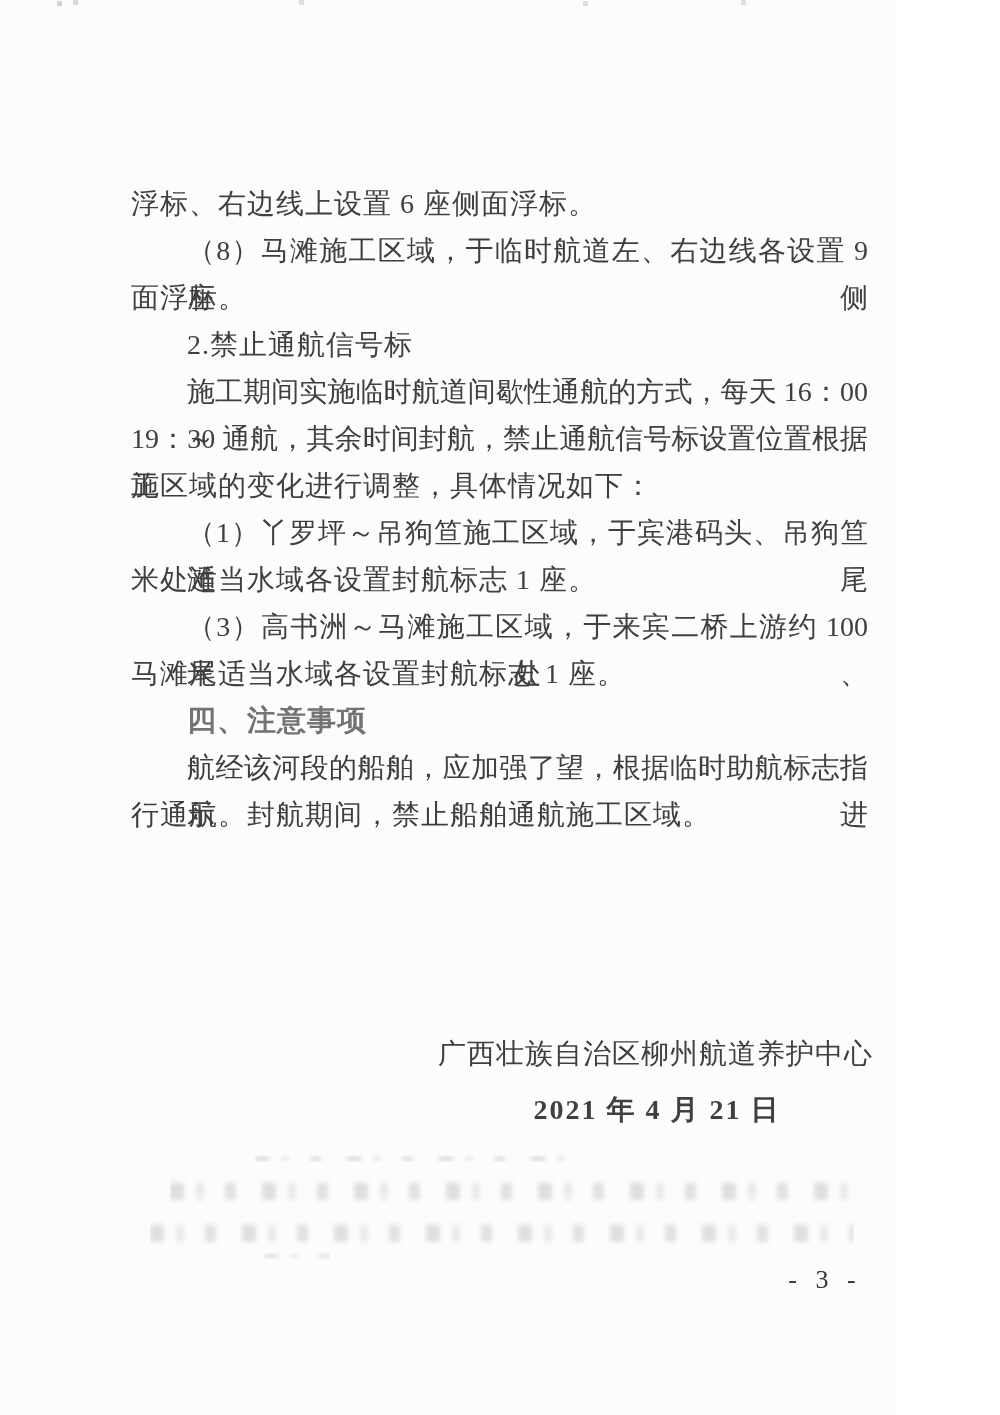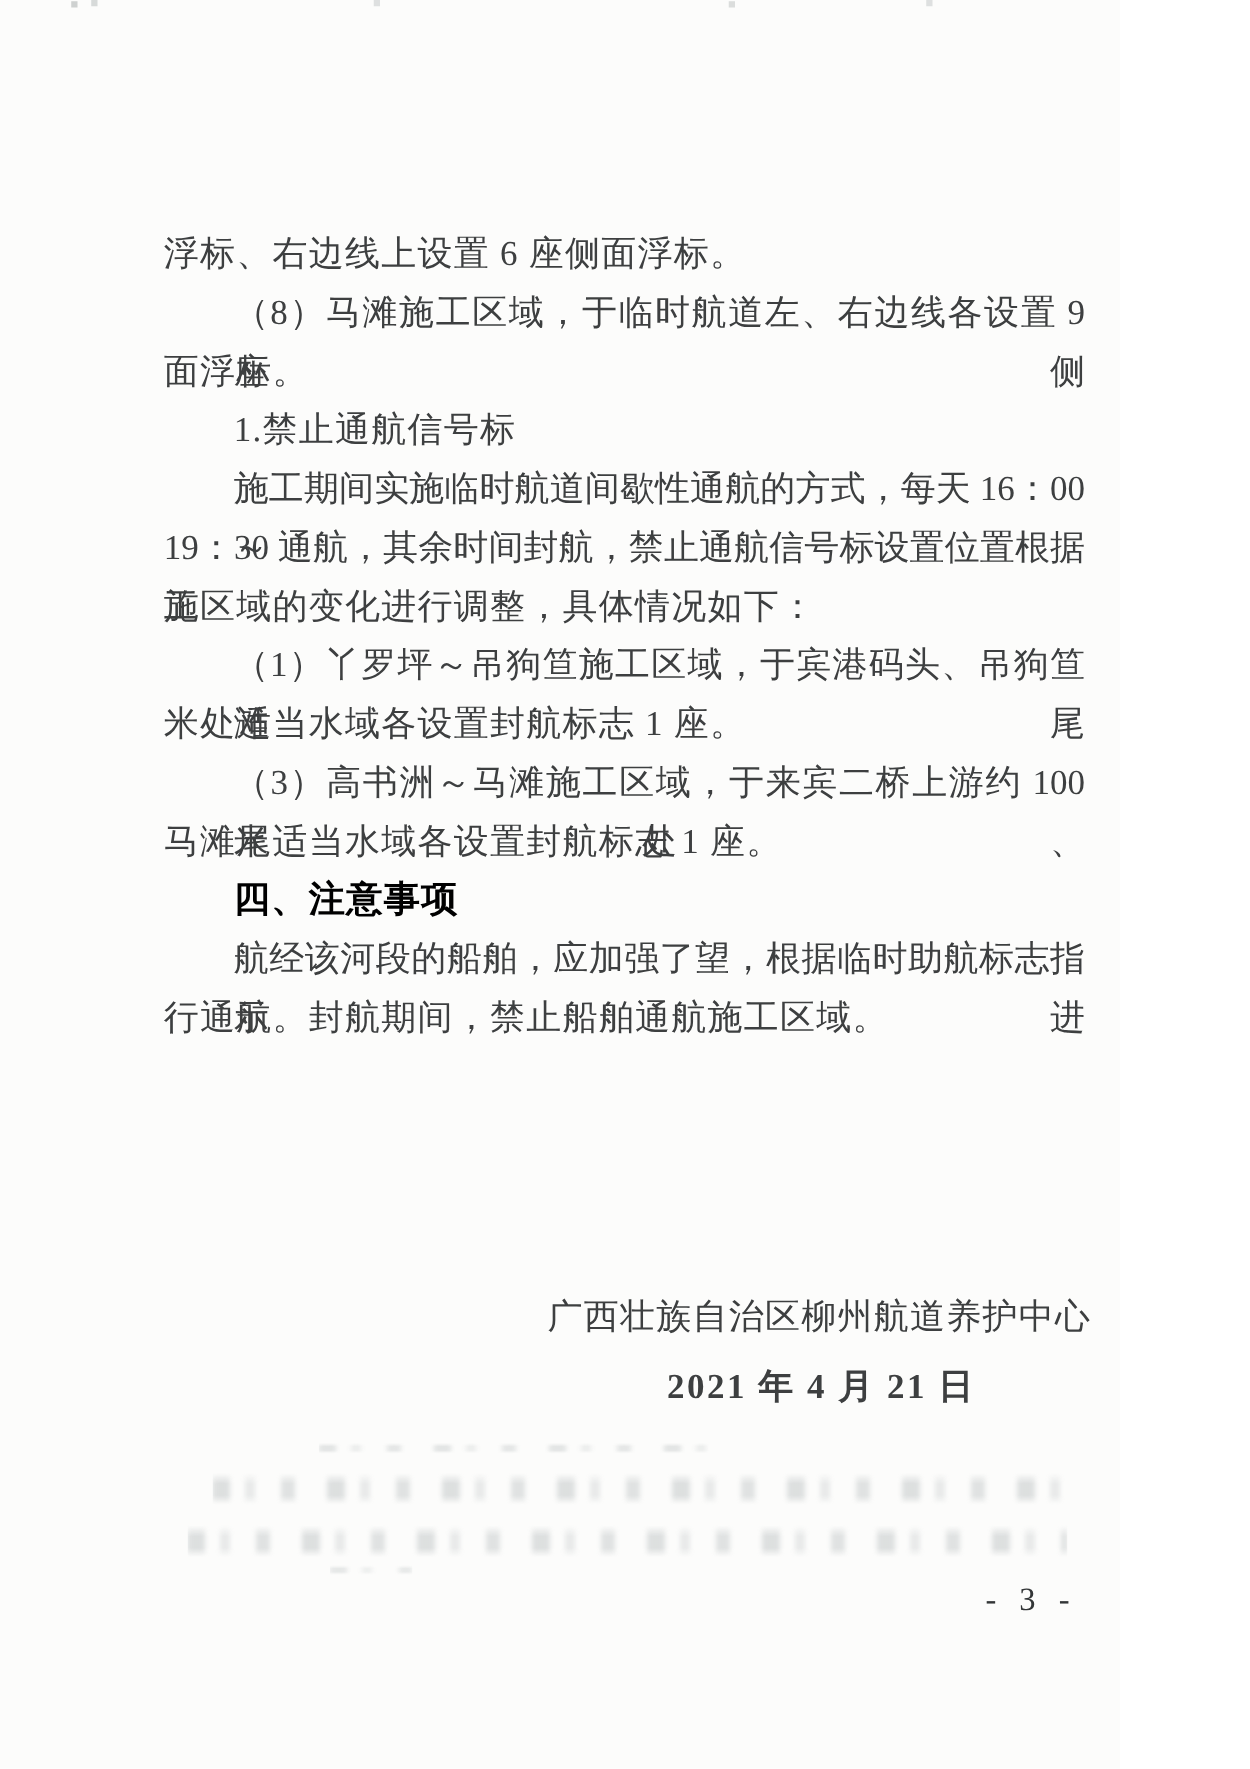--- a/index.html
+++ b/index.html
@@ -56,21 +56,21 @@
     white-space: normal;
     text-align: justify;
     text-align-last: justify;
     letter-spacing: 0;
   }
   .line.indent { padding-left: 56px; }
   .line.indent.stretch { padding-left: 56px; }
   .line.heading {
     font-family: "Liberation Sans", "DejaVu Sans", sans-serif;
     font-weight: 700;
-    color: #000000;
+    color: #737373;
     font-size: 29px;
   }
   .signature-org {
     position: absolute;
     left: 438px;
     top: 1030px;
     width: 462px;
     height: 47px;
     line-height: 47px;
     text-align: left;
@@ -129,21 +129,21 @@
 
 <div class="page">
 
   <div class="scan-specks"></div>
   <div class="scan-edge"></div>
 
   <div class="body-text">
     <div class="line">浮标、右边线上设置 6 座侧面浮标。</div>
     <div class="line indent stretch">（8）马滩施工区域，于临时航道左、右边线各设置 9 座侧</div>
     <div class="line">面浮标。</div>
-    <div class="line indent">1.禁止通航信号标</div>
+    <div class="line indent">2.禁止通航信号标</div>
     <div class="line indent stretch">施工期间实施临时航道间歇性通航的方式，每天 16：00～</div>
     <div class="line stretch">19：30 通航，其余时间封航，禁止通航信号标设置位置根据施</div>
     <div class="line">工区域的变化进行调整，具体情况如下：</div>
     <div class="line indent stretch">（1）丫罗坪～吊狗笪施工区域，于宾港码头、吊狗笪滩尾</div>
     <div class="line">米处适当水域各设置封航标志 1 座。</div>
     <div class="line indent stretch">（3）高书洲～马滩施工区域，于来宾二桥上游约 100 米处、</div>
     <div class="line">马滩尾适当水域各设置封航标志 1 座。</div>
     <div class="line indent heading">四、注意事项</div>
     <div class="line indent stretch">航经该河段的船舶，应加强了望，根据临时助航标志指示进</div>
     <div class="line">行通航。封航期间，禁止船舶通航施工区域。</div>

